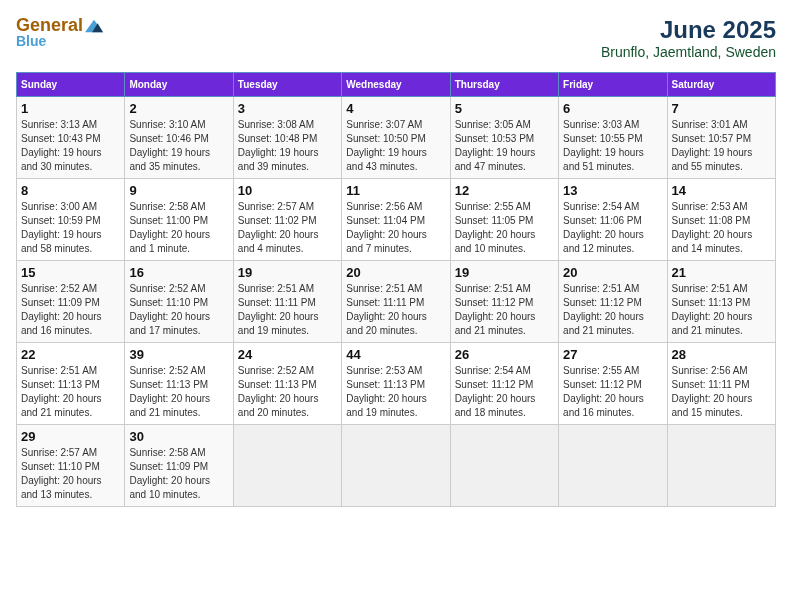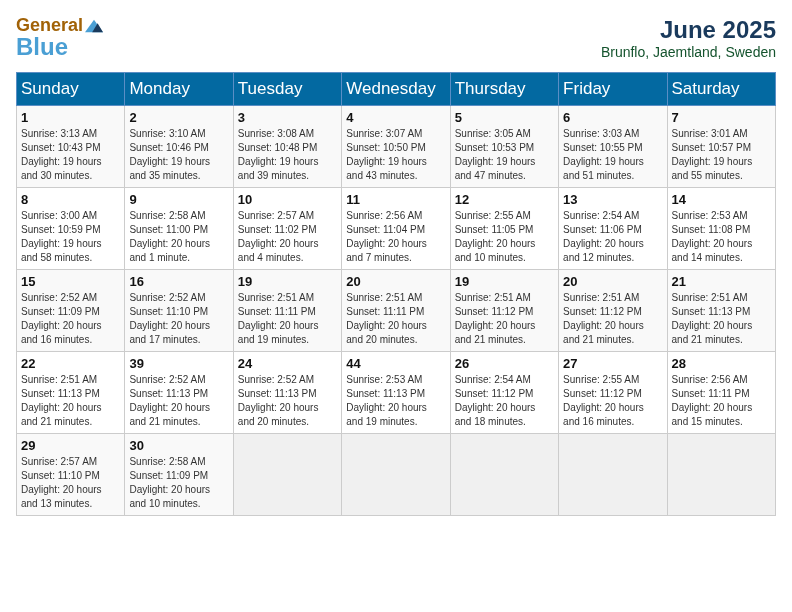--- a/index.html
+++ b/index.html
@@ -48,24 +48,24 @@
       font-size: 14px;
       color: #14532d;
       margin-left: 21px;
     }
     table {
       width: 100%;
       border-collapse: collapse;
       table-layout: fixed;
     }
     thead tr th {
-      background: #0369a1;
+      background: #6d28d9;
       color: #fff;
-      font-size: 17px;
-      font-weight: normal;
+      font-size: 10px;
+      font-weight: bold;
       padding: 6px 4px;
       text-align: left;
       border: 1px solid #5a8ec5;
     }
     tbody tr td {
       vertical-align: top;
       border: 1px solid #ccc;
       padding: 4px;
       font-size: 10px;
       color: #333;
@@ -96,21 +96,21 @@
 
 <div class="header">
   <div class="logo">
     <div class="logo-row">
       <span class="logo-text">General</span>
       <svg class="logo-icon" viewBox="0 0 20 14">
         <polygon points="0,14 10,0 20,14" fill="#4a9fd4"></polygon>
         <polygon points="8,14 14,4 20,14" fill="#1a3a5c"></polygon>
       </svg>
     </div>
-    <span class="logo-text" style="color:#4a9fd4; font-size:24px; font-weight:bold; margin-top:-2px;">Blue</span>
+    <span class="logo-text" style="color:#4a9fd4; font-size:14px; font-weight:bold; margin-top:-2px;">Blue</span>
   </div>
   <div class="title-block">
     <div class="month-title">June 2025</div>
     <div class="location">Brunflo, Jaemtland, Sweden</div>
   </div>
 </div>
 
 <table>
   <thead>
     <tr>

